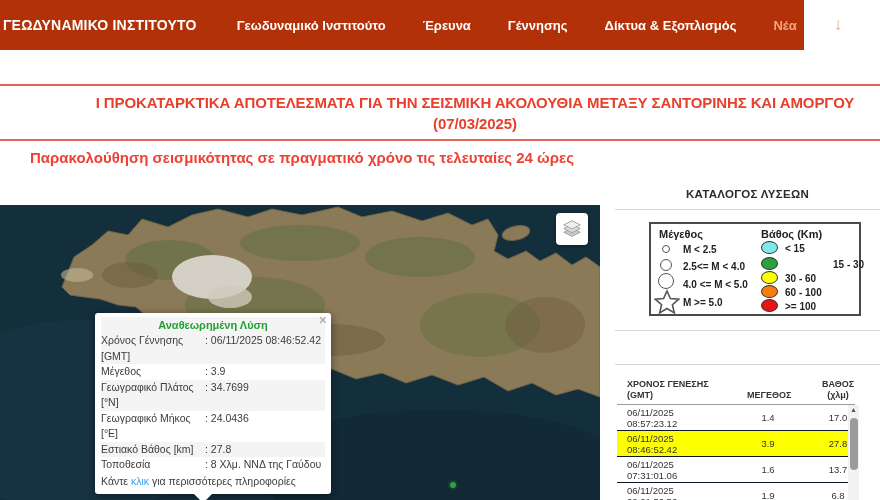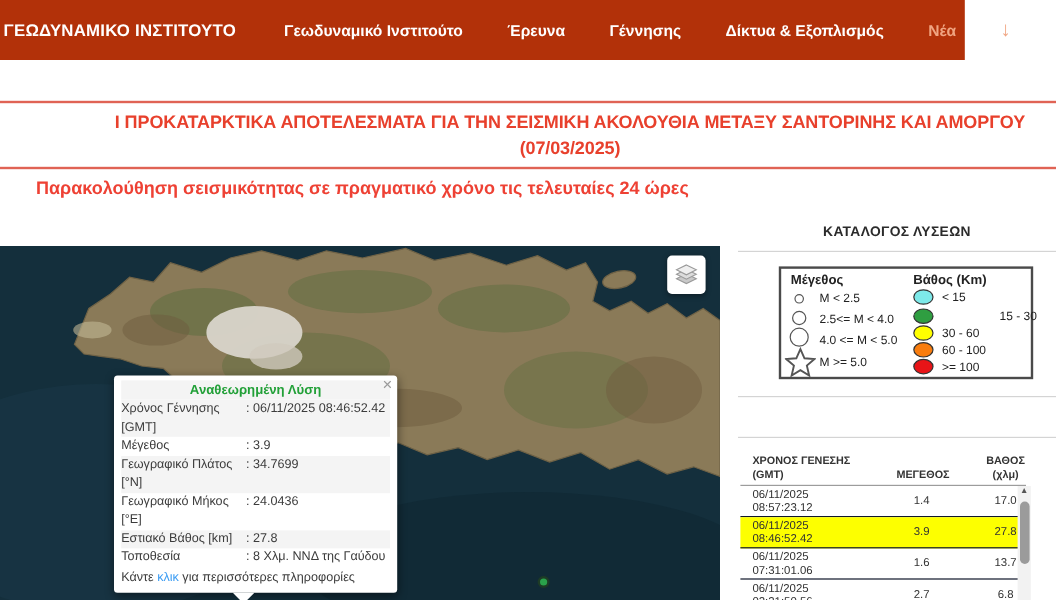--- a/index.html
+++ b/index.html
@@ -57,21 +57,21 @@
   
   .panel { position:absolute; left:615px; top:183px; width:265px; height:317px; }
   .panel-title { position:absolute; top:5px; left:0; width:100%; text-align:center;
                  font-size:11.5px; font-weight:bold; color:#2b2b2b; letter-spacing:.3px; }
   .hline { position:absolute; left:0; width:265px; height:1px; background:#d4d4d4; }
   .hl1 { top:26px; } .hl2 { top:147px; } .hl3 { top:181px; }
 
   .legend-box { position:absolute; left:34px; top:39px; width:212px; height:94px;
                 border:2px solid #4a4a4a; background:#fff; }
   .leg-hdr { position:absolute; font-size:11px; font-weight:bold; color:#222; }
-  .leg-label { position:absolute; font-size:10px; font-weight:normal; color:#222; white-space:nowrap; }
+  .leg-label { position:absolute; font-size:10px; font-weight:bold; color:#222; white-space:nowrap; }
   .mag-circle { position:absolute; border:1.5px solid #555; border-radius:50%; background:#fff; }
   .depth-dot { position:absolute; width:17px; height:13px; border-radius:50%;
                border:1px solid #333; }
 
   .range-row { position:absolute; top:155px; left:0; width:265px; display:flex;
                justify-content:center; align-items:center; gap:7px;
                font-size:10px; font-weight:bold; color:#222; }
   .radio { width:11px; height:11px; border:1px solid #8a8a8a; border-radius:50%;
            background:#fff; flex:none; cursor:pointer; }
   .radio.selected { border:1px solid #2474df; background:#2474df;
@@ -247,21 +247,21 @@
         <div class="type">[M]</div>
       </div>
       <div class="trow drow">
         <div>06/11/2025 07:31:01.06</div>
         <div>1.6</div>
         <div>13.7</div>
         <div class="type">[M]</div>
       </div>
       <div class="trow drow">
         <div>06/11/2025 02:21:50.56</div>
-        <div>2.7</div>
+        <div>1.9</div>
         <div>6.8</div>
         <div class="type">[M]</div>
       </div>
     </div>
 
     <div class="scrollbar">
       <div class="scroll-up">▲</div>
       <div class="scroll-thumb"></div>
     </div>
   </div>

